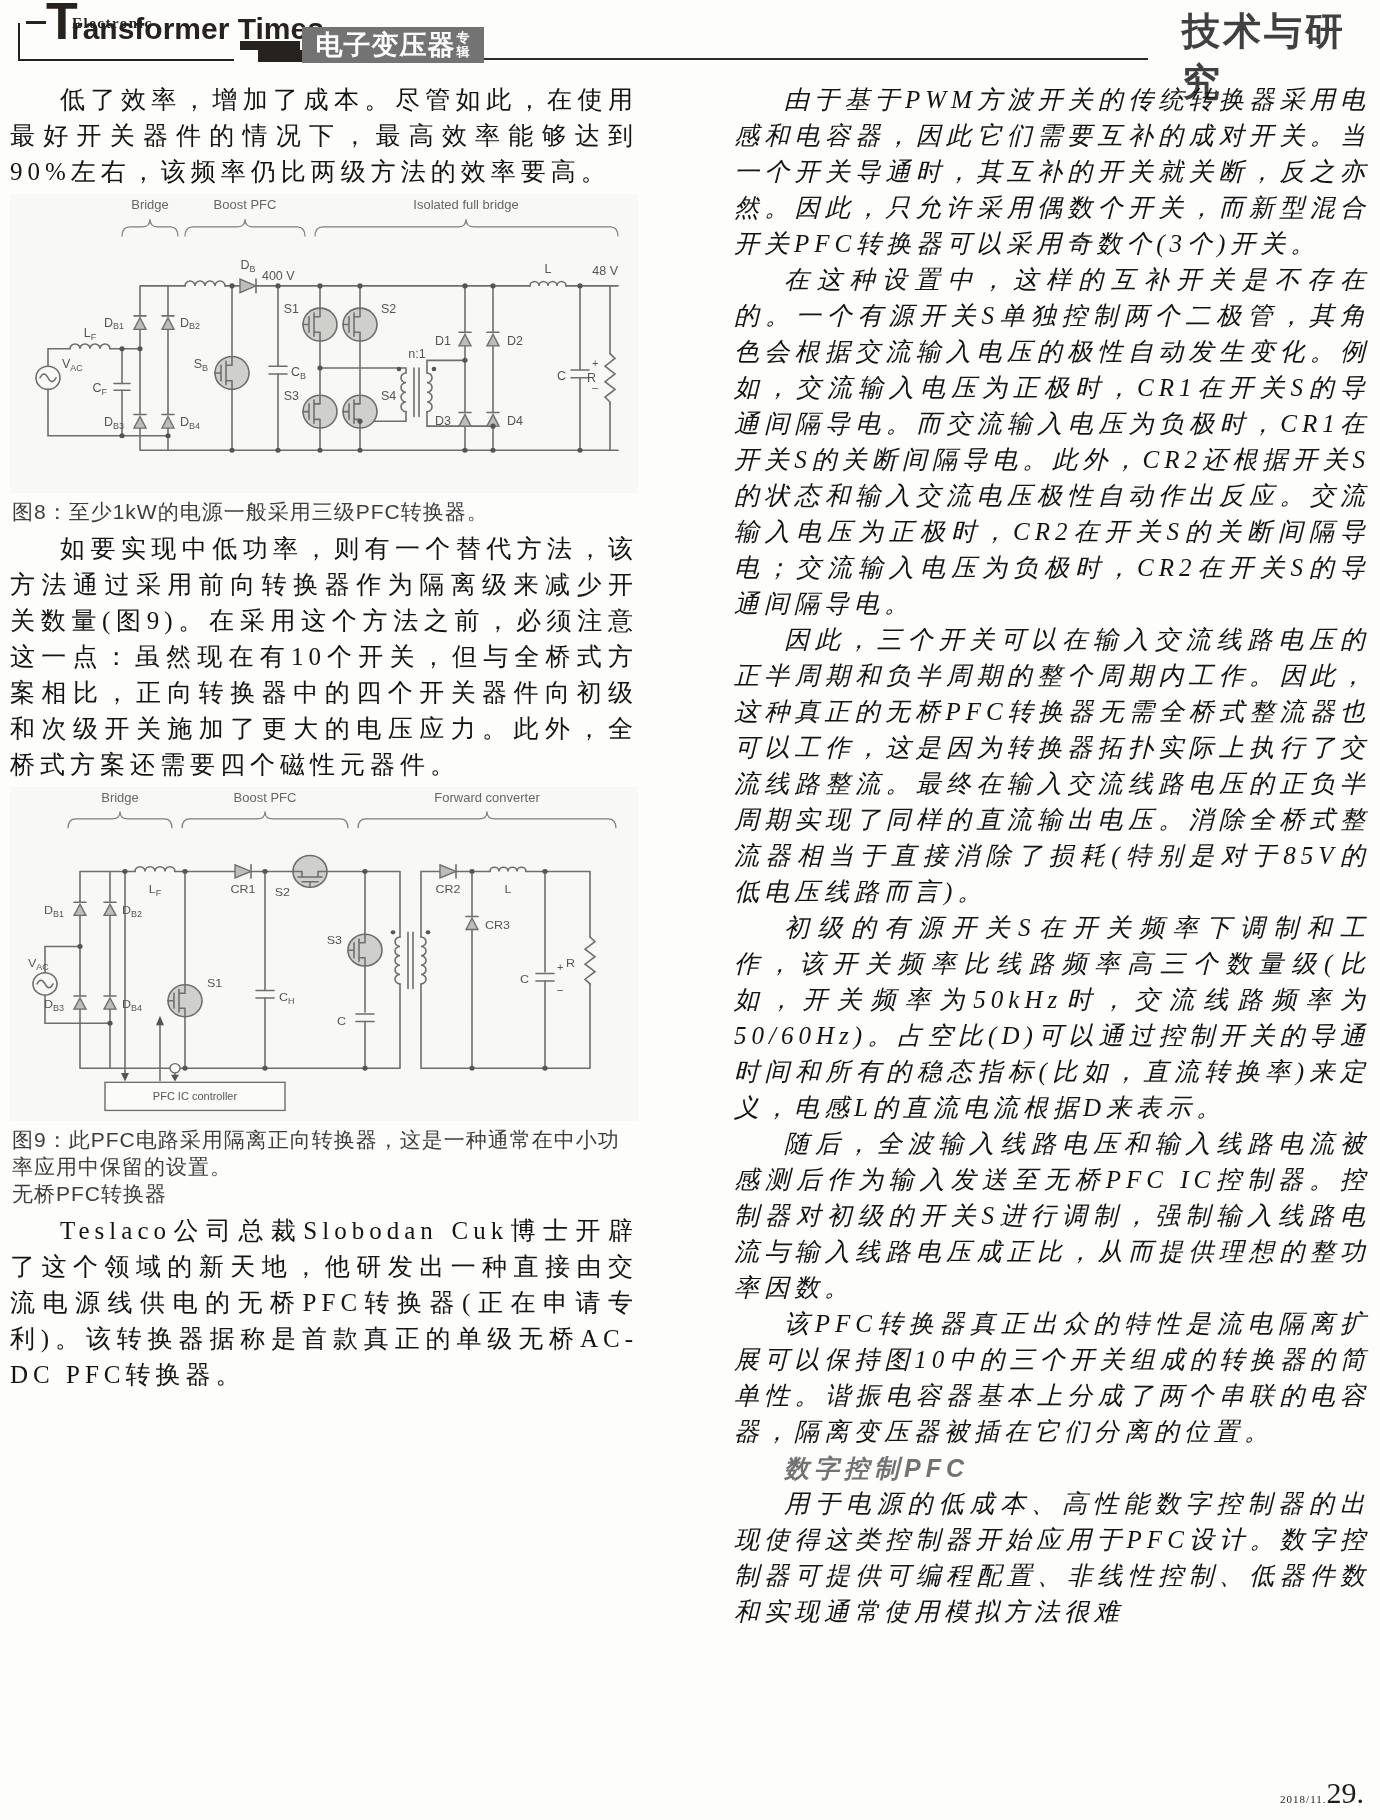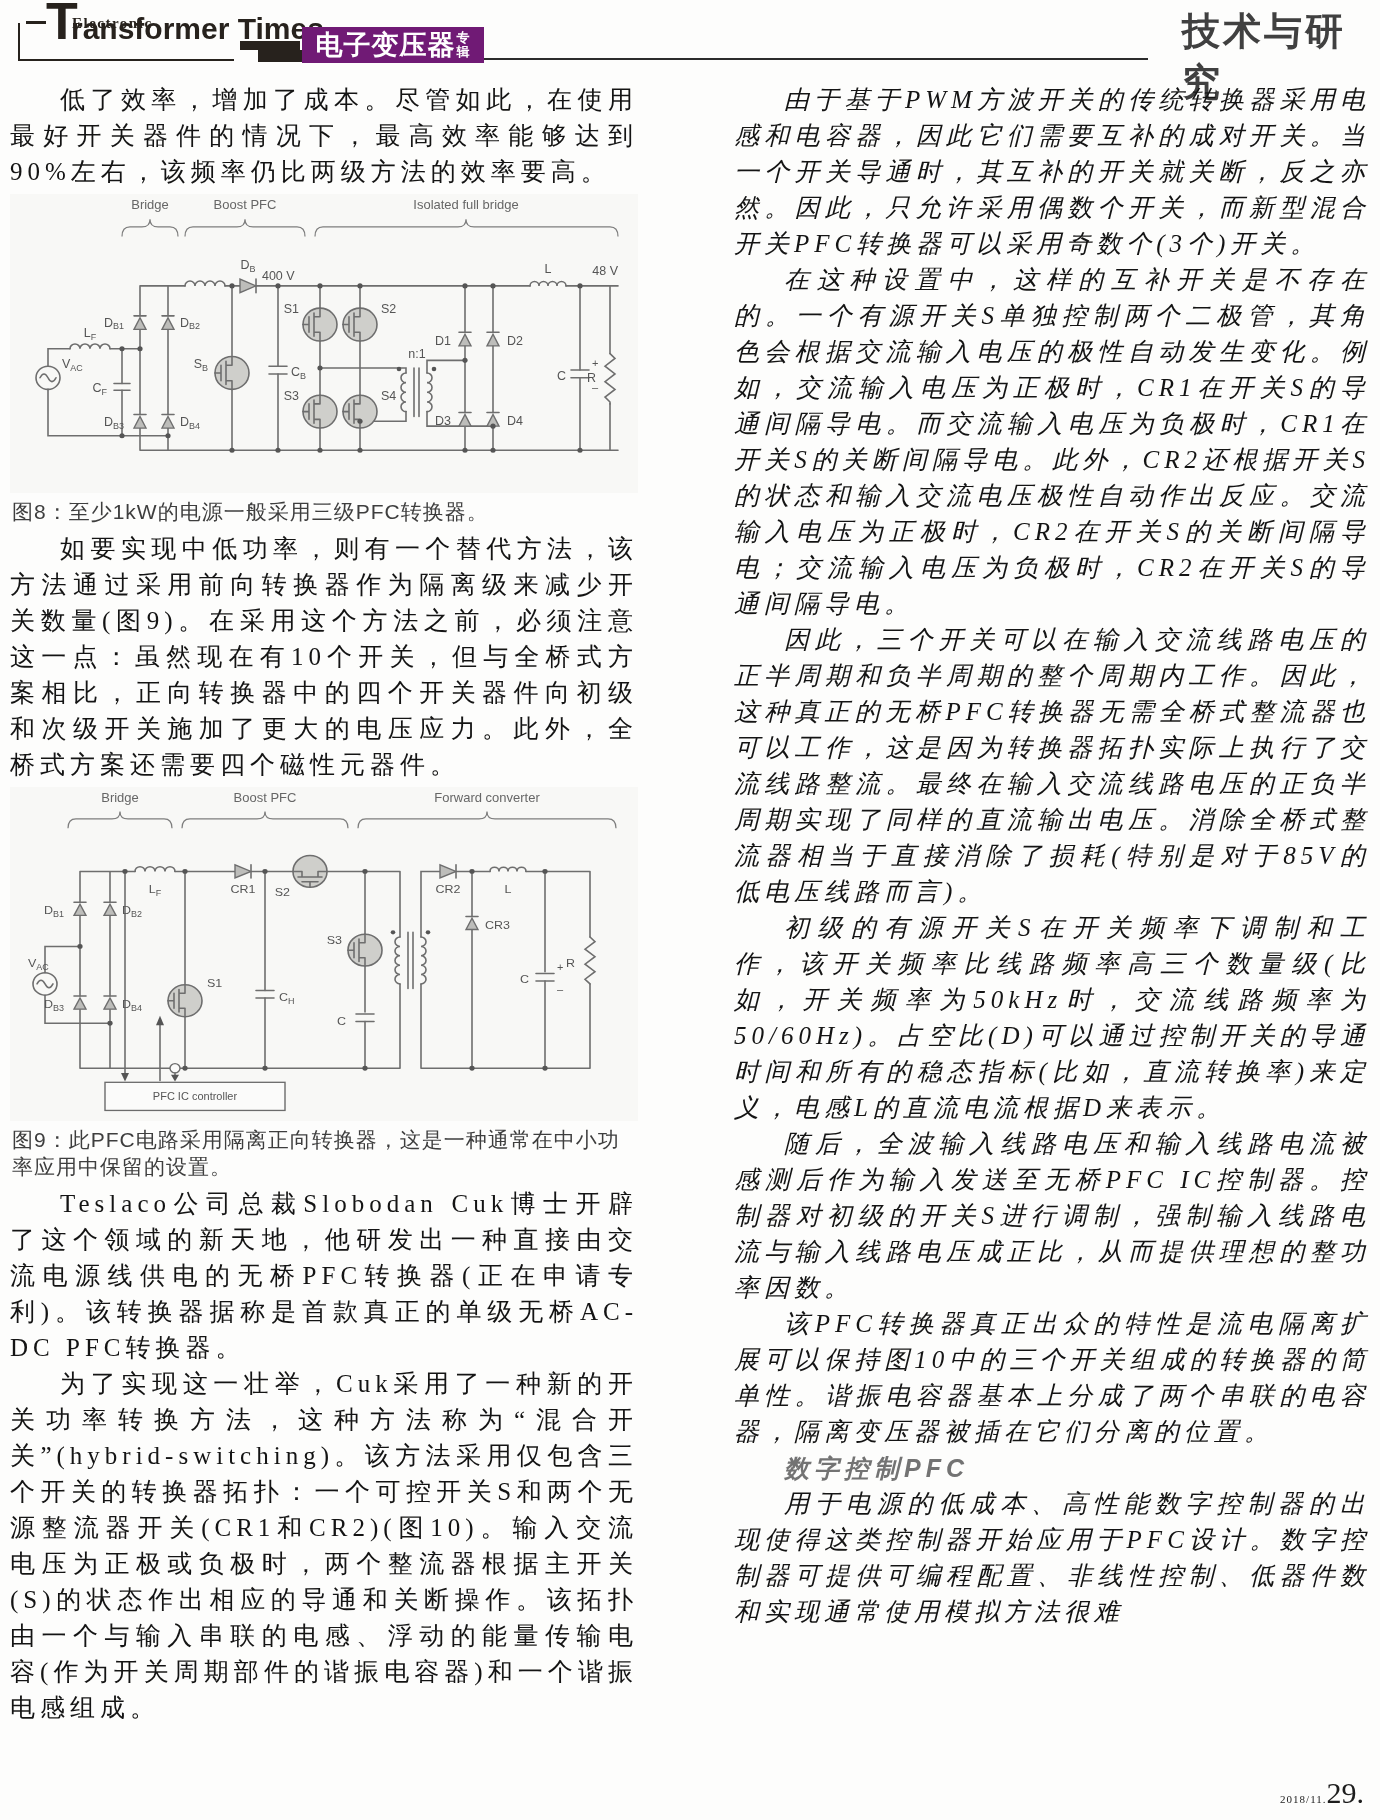--- a/index.html
+++ b/index.html
@@ -13,21 +13,21 @@
   .logo-t { position:absolute; left:46px; top:-9px; font-family:"Liberation Sans","DejaVu Sans",sans-serif;
             font-weight:bold; font-size:52px; color:#27221d; }
   .logo-electronic { position:absolute; left:72px; top:15px; font-weight:bold; font-size:15px;
             letter-spacing:1.5px; color:#27221d; }
   .logo-main { position:absolute; left:71px; top:12px; font-family:"Liberation Sans","DejaVu Sans",sans-serif;
             font-weight:bold; font-size:30px; color:#27221d; white-space:nowrap; }
   .corner-rule { position:absolute; left:18px; top:23px; width:214px; height:36px;
             border-left:2px solid #27221d; border-bottom:2px solid #27221d; }
   .badge-step1 { position:absolute; left:240px; top:41px; width:60px; height:9px; background:#27221d; }
   .badge-step2 { position:absolute; left:258px; top:50px; width:48px; height:12px; background:#27221d; }
-  .badge-block { position:absolute; left:302px; top:27px; width:182px; height:36px; background:#701a75;
+  .badge-block { position:absolute; left:302px; top:27px; width:182px; height:36px; background:#737373;
             color:#fff; display:flex; align-items:center; justify-content:center; }
   .badge-main { font-family:"Liberation Sans","DejaVu Sans",sans-serif; font-weight:bold; font-size:27px; letter-spacing:1px; }
   .badge-tag { display:inline-block; width:15px; font-size:13px; line-height:1.05; font-weight:bold; word-break:break-all;text-align:center; }
   .header-rule { position:absolute; left:484px; top:58px; width:664px; height:2px; background:#2c2c2c; }
   .section-title { position:absolute; left:1182px; top:6px; font-family:Liberation Serif, serif;
             font-weight:bold; font-size:38px; letter-spacing:3px; color:#404040; }
   
   .col { position:absolute; top:82px; }
   .col-left  { left:10px;  width:628px; }
   .col-right { left:734px; width:636px;font-style:italic; }
@@ -344,25 +344,25 @@
         </g>
 
         <g>
           <rect class="ctrl-box" x="95" y="315" width="180" height="30"></rect>
           <text class="lbl-sm" x="185" y="334" text-anchor="middle">PFC IC controller</text>
         </g>
       </svg>
       </div>
       <figcaption class="caption">
         <div>图9：此PFC电路采用隔离正向转换器，这是一种通常在中小功率应用中保留的设置。</div>
+        <div>无桥PFC转换器</div>
       </figcaption>
     </figure>
 
     <p class="body">Teslaco公司总裁Slobodan Cuk博士开辟了这个领域的新天地，他研发出一种直接由交流电源线供电的无桥PFC转换器(正在申请专利)。该转换器据称是首款真正的单级无桥AC-DC PFC转换器。</p>
-    <p class="body">为了实现这一壮举，Cuk采用了一种新的开关功率转换方法，这种方法称为“混合开关”(hybrid-switching)。该方法采用仅包含三个开关的转换器拓扑：一个可控开关S和两个无源整流器开关(CR1和CR2)(图10)。输入交流电压为正极或负极时，两个整流器根据主开关(S)的状态作出相应的导通和关断操作。该拓扑由一个与输入串联的电感、浮动的能量传输电容(作为开关周期部件的谐振电容器)和一个谐振电感组成。</p>
   </section>
 
   <section class="col col-right">
     <p class="body">由于基于PWM方波开关的传统转换器采用电感和电容器，因此它们需要互补的成对开关。当一个开关导通时，其互补的开关就关断，反之亦然。因此，只允许采用偶数个开关，而新型混合开关PFC转换器可以采用奇数个(3个)开关。</p>
     <p class="body">在这种设置中，这样的互补开关是不存在的。一个有源开关S单独控制两个二极管，其角色会根据交流输入电压的极性自动发生变化。例如，交流输入电压为正极时，CR1在开关S的导通间隔导电。而交流输入电压为负极时，CR1在开关S的关断间隔导电。此外，CR2还根据开关S的状态和输入交流电压极性自动作出反应。交流输入电压为正极时，CR2在开关S的关断间隔导电；交流输入电压为负极时，CR2在开关S的导通间隔导电。</p>
     <p class="body">因此，三个开关可以在输入交流线路电压的正半周期和负半周期的整个周期内工作。因此，这种真正的无桥PFC转换器无需全桥式整流器也可以工作，这是因为转换器拓扑实际上执行了交流线路整流。最终在输入交流线路电压的正负半周期实现了同样的直流输出电压。消除全桥式整流器相当于直接消除了损耗(特别是对于85V的低电压线路而言)。</p>
     <p class="body">初级的有源开关S在开关频率下调制和工作，该开关频率比线路频率高三个数量级(比如，开关频率为50kHz时，交流线路频率为50/60Hz)。占空比(D)可以通过控制开关的导通时间和所有的稳态指标(比如，直流转换率)来定义，电感L的直流电流根据D来表示。</p>
     <p class="body">随后，全波输入线路电压和输入线路电流被感测后作为输入发送至无桥PFC IC控制器。控制器对初级的开关S进行调制，强制输入线路电流与输入线路电压成正比，从而提供理想的整功率因数。</p>
     <p class="body">该PFC转换器真正出众的特性是流电隔离扩展可以保持图10中的三个开关组成的转换器的简单性。谐振电容器基本上分成了两个串联的电容器，隔离变压器被插在它们分离的位置。</p>
     <h3 class="sub-heading">数字控制PFC</h3>

